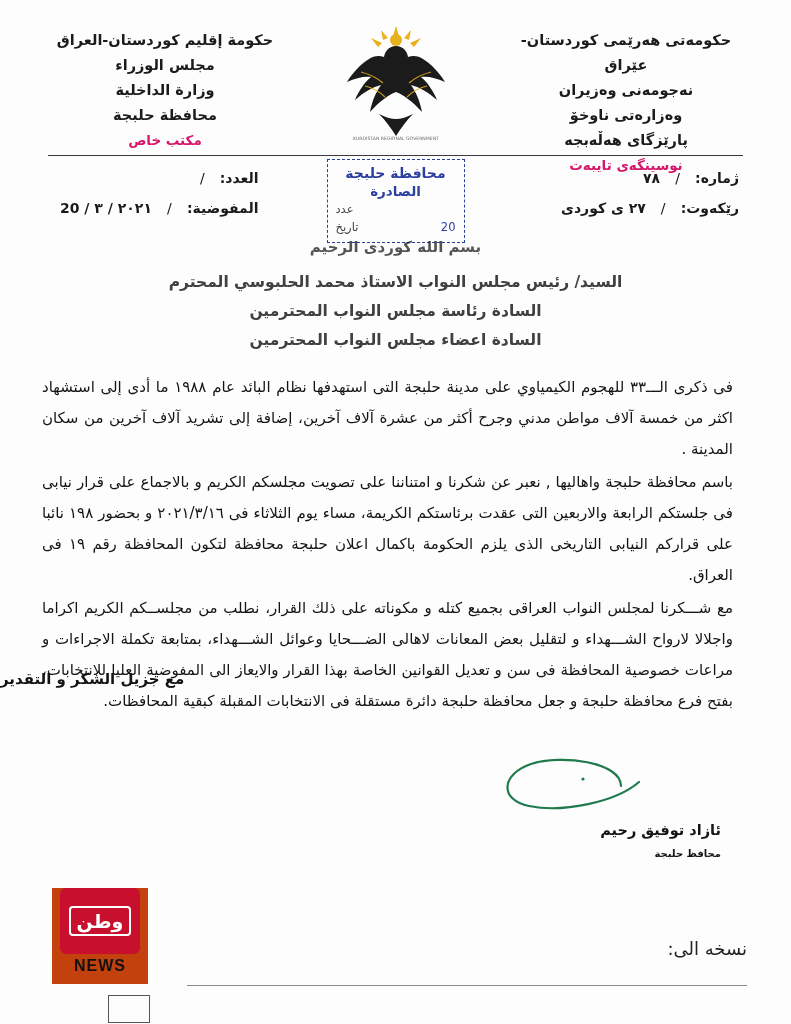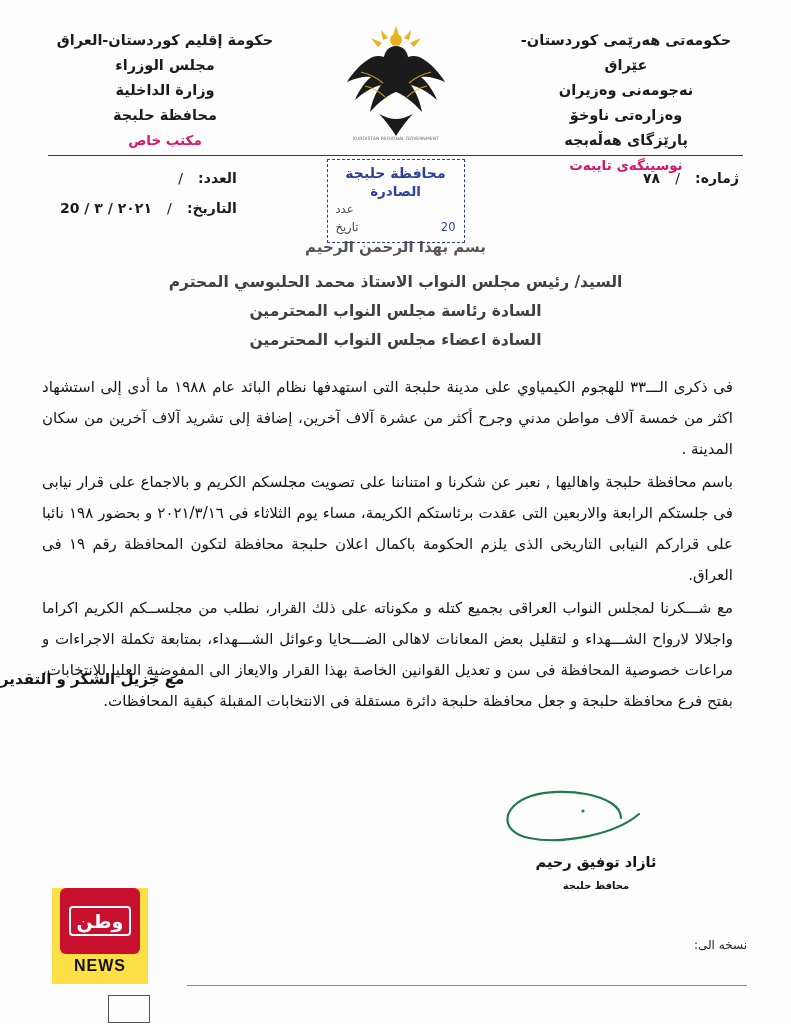--- a/index.html
+++ b/index.html
@@ -148,24 +148,24 @@
     left: 0; right: 0;
     text-align: left;
     font-size: 15px;
     font-weight: bold;
     color: #141414;
   }
 
   
   .sigblock {
     position: absolute;
-    top: 780px;
+    top: 748px;
     right: 70px;
     width: 250px;
-    text-align: center;
+    text-align: right;
   }
   .sig-swoosh {
     position: relative;
     height: 70px;
   }
   .sig-name {
     font-size: 14.5px;
     font-weight: bold;
     color: #141414;
     line-height: 24px;
@@ -174,21 +174,21 @@
     font-size: 10px;
     font-weight: bold;
     color: #141414;
     line-height: 24px;
   }
 
   .cc {
     position: absolute;
     top: 938px;
     right: 44px;
-    font-size: 12px;
+    font-size: 18px;
     color: #222;
   }
   .cc-line {
     position: absolute;
     top: 985px;
     right: 44px;
     width: 560px;
     border-top: 1px solid #8a8a8a;
   }
   .cc-box {
@@ -200,21 +200,21 @@
     border: 1px solid #555;
   }
 
   
   .wm {
     position: absolute;
     left: 52px;
     top: 888px;
     width: 96px;
     height: 96px;
-    background: #fde047;
+    background: #c2410c;
     display: flex;
     flex-direction: column;
     align-items: center;
     justify-content: flex-start;
   }
   .wm-badge {
     width: 80px;
     height: 66px;
     background: #c8102e;
     border-radius: 6px;
@@ -299,50 +299,55 @@
 
   <div class="refrow">
     <div class="divider"></div>
 
     <div class="ref-side right">
       <div class="ref-line">
         <span class="lbl">ژماره‌:</span>
         <span class="slash">/</span>
         <span class="val">٧٨</span>
       </div>
+      <div class="ref-line">
+        <span class="lbl">رێكه‌وت:</span>
+        <span class="slash">/</span>
+        <span class="val">٢٧ ى كوردى</span>
+      </div>
     </div>
 
     <div class="ref-side left">
       <div class="ref-line">
         <span class="lbl">العدد:</span>
         <span class="slash">/</span>
         <span class="val"></span>
       </div>
       <div class="ref-line">
-        <span class="lbl">التاريخ:</span>
+        <span class="lbl">المفوضية:</span>
         <span class="slash">/</span>
         <span class="val">٢٠٢١ / ٣ / 20</span>
       </div>
     </div>
 
     <div class="stamp">
       <div class="t1">محافظة حلبجة</div>
       <div class="t2">الصادرة</div>
       <div class="row">
         <span></span>
         <span>عدد</span>
       </div>
       <div class="row">
         <span>20</span>
         <span>تاريخ</span>
       </div>
     </div>
   </div>
 
-  <div class="basmala">بسم بهذا الرحمن الرحيم</div>
+  <div class="basmala">بسم الله كوردى الرحيم</div>
 
   <div class="salutation">
     <div>السيد/ رئيس مجلس النواب الاستاذ محمد الحلبوسي المحترم</div>
     <div>السادة رئاسة مجلس النواب المحترمين</div>
     <div>السادة اعضاء مجلس النواب المحترمين</div>
   </div>
 
   <div class="bodytext">
     <p>فى ذكرى الـــ٣٣ للهجوم الكيمياوي على مدينة حلبجة التى استهدفها نظام البائد عام ١٩٨٨ ما أدى إلى استشهاد اكثر من خمسة آلاف مواطن مدني وجرح أكثر من عشرة آلاف آخرين، إضافة إلى تشريد آلاف آخرين من سكان المدينة .</p>
     <p>باسم محافظة حلبجة واهاليها , نعبر عن شكرنا و امتناننا على تصويت مجلسكم الكريم و بالاجماع على قرار نيابى فى جلستكم الرابعة والاربعين التى عقدت برئاستكم الكريمة، مساء يوم الثلاثاء فى ٢٠٢١/٣/١٦ و بحضور ١٩٨ نائبا على قراركم النيابى التاريخى الذى يلزم الحكومة باكمال اعلان حلبجة محافظة لتكون المحافظة رقم ١٩ فى العراق.</p>

